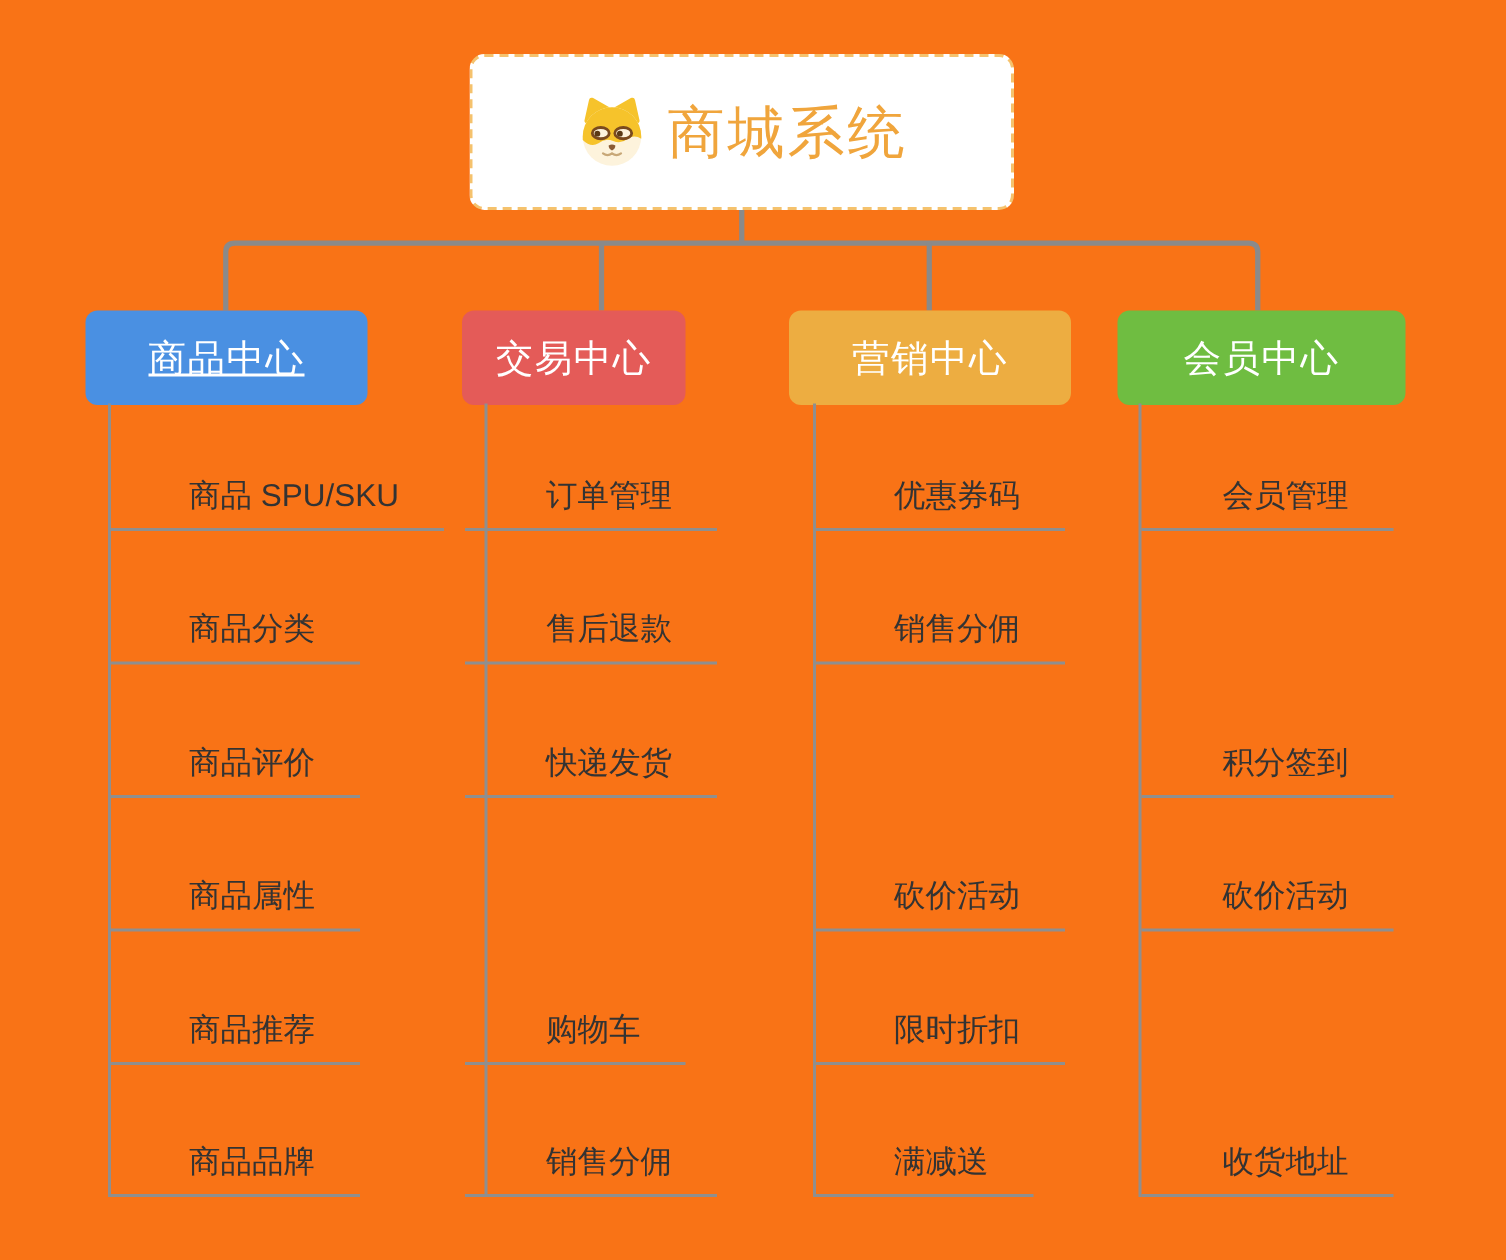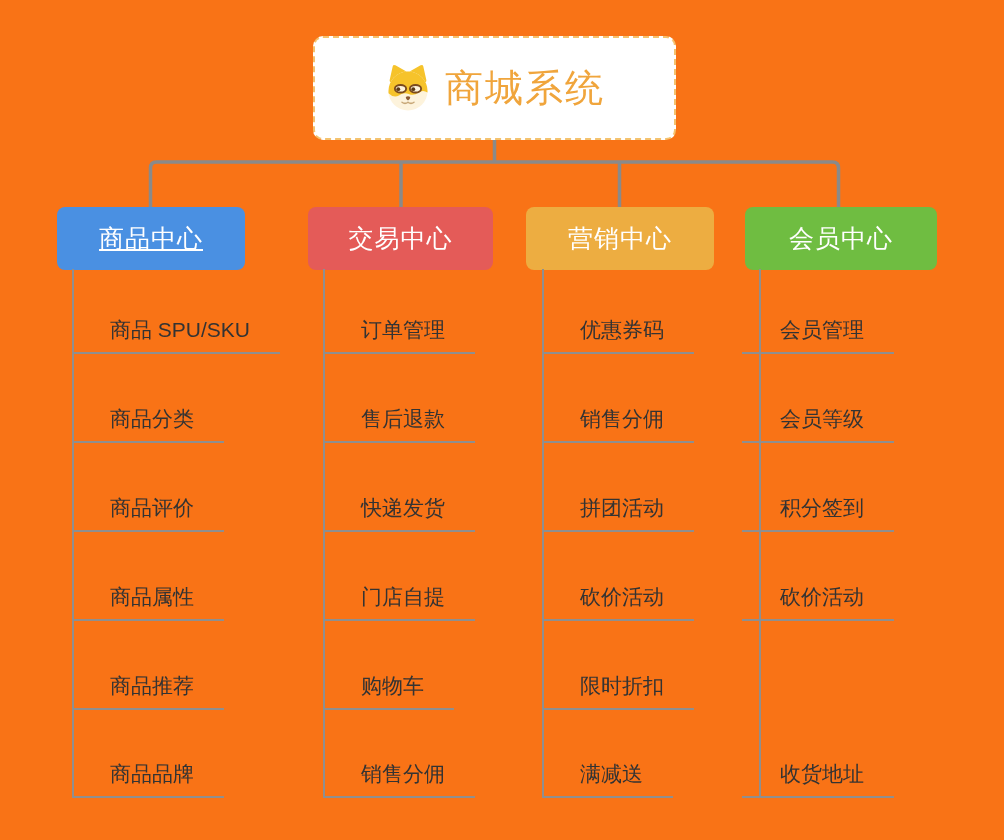--- a/index.html
+++ b/index.html
@@ -17,35 +17,35 @@
   .root-label{font-size:38px;letter-spacing:2px;color:#F0A53C;}
   
   .connectors{position:absolute;left:0;top:0;pointer-events:none;}
   
   .branch-box{
     position:absolute;top:207px;height:63px;border-radius:8px;
     display:flex;align-items:center;justify-content:center;
     color:#FFFFFF;font-size:25px;letter-spacing:1px;cursor:pointer;
   }
   .b0{left:57px;width:188px;text-decoration:underline;}
-  .b1{left:308px;width:185px;}
+  .b1{left:308px;width:149px;}
   .b2{left:526px;width:188px;}
   .b3{left:745px;width:192px;}
   
   .vline{position:absolute;top:269px;height:529px;width:2px;background:#8F8F8F;}
   .v0{left:72px;} .v1{left:323px;} .v2{left:542px;} .v3{left:759px;}
   
   .child{
     position:absolute;height:42px;box-sizing:border-box;
     display:flex;align-items:flex-end;
-    padding:0 30px 8px 38px;white-space:nowrap;
+    padding:0 30px 8px 54px;white-space:nowrap;
     border-bottom:2px solid #8F8F8F;
     font-size:21px;color:#333333;cursor:pointer;
   }
-  .col-0{left:72px;} .col-1{left:323px;} .col-2{left:542px;} .col-3{left:742px;}
+  .col-0{left:72px;} .col-1{left:310px;} .col-2{left:542px;} .col-3{left:761px;}
   .row-0{top:312px;} .row-1{top:401px;} .row-2{top:490px;}
   .row-3{top:579px;} .row-4{top:668px;} .row-5{top:756px;}
 </style>
 </head>
 <body>
 
 <div class="canvas">
 
   <svg class="connectors" width="1004" height="840" viewBox="0 0 1004 840">
     <g fill="none" stroke="#8A8A8A" stroke-width="3.5">
@@ -87,30 +87,27 @@
   <div class="child col-0 row-0">商品 SPU/SKU</div>
   <div class="child col-0 row-1">商品分类</div>
   <div class="child col-0 row-2">商品评价</div>
   <div class="child col-0 row-3">商品属性</div>
   <div class="child col-0 row-4">商品推荐</div>
   <div class="child col-0 row-5">商品品牌</div>
 
   <div class="child col-1 row-0">订单管理</div>
   <div class="child col-1 row-1">售后退款</div>
   <div class="child col-1 row-2">快递发货</div>
-  <div class="child col-1 row-3">门店自提</div>
   <div class="child col-1 row-4">购物车</div>
   <div class="child col-1 row-5">销售分佣</div>
 
   <div class="child col-2 row-0">优惠券码</div>
   <div class="child col-2 row-1">销售分佣</div>
-  <div class="child col-2 row-2">拼团活动</div>
   <div class="child col-2 row-3">砍价活动</div>
   <div class="child col-2 row-4">限时折扣</div>
   <div class="child col-2 row-5">满减送</div>
 
   <div class="child col-3 row-0">会员管理</div>
-  <div class="child col-3 row-1">会员等级</div>
   <div class="child col-3 row-2">积分签到</div>
   <div class="child col-3 row-3">砍价活动</div>
   <div class="child col-3 row-5">收货地址</div>
 
 </div>
 
 </body></html>

